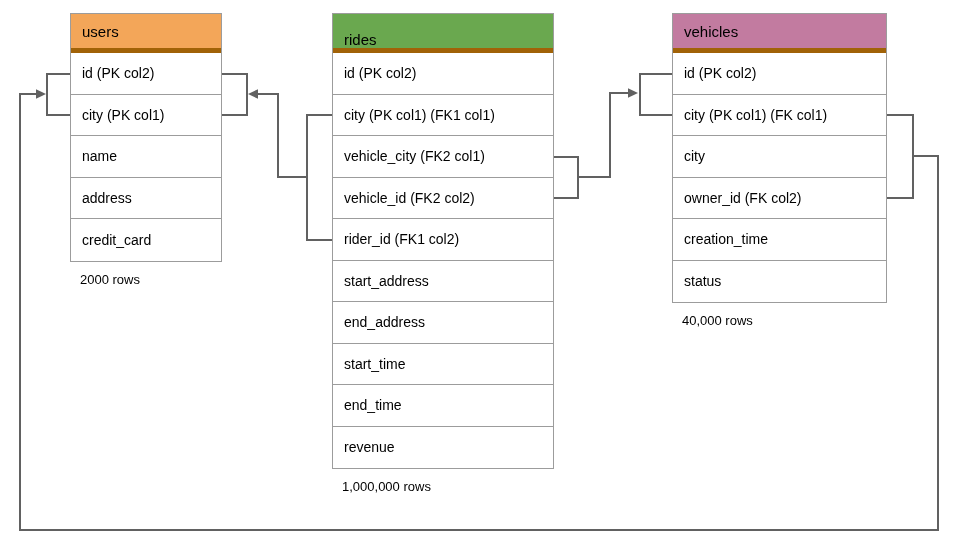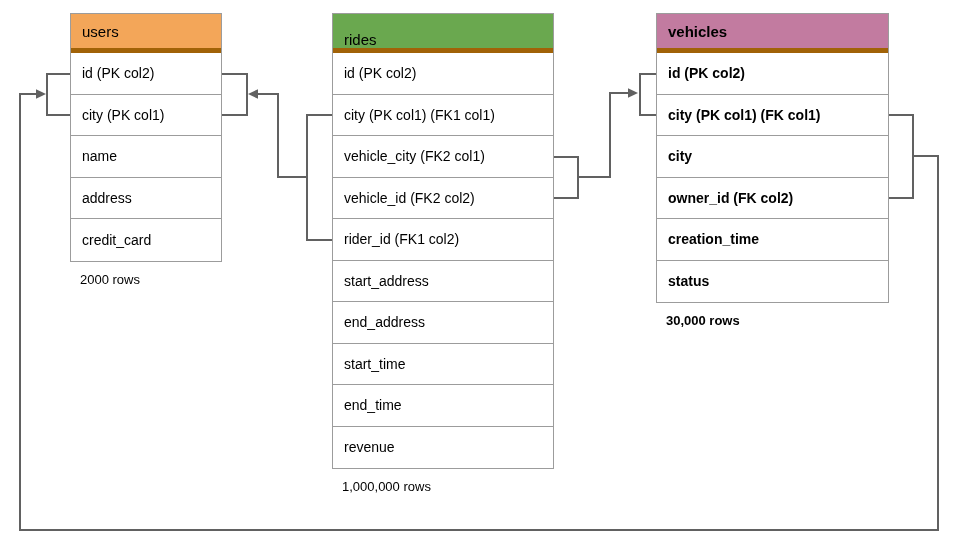--- a/index.html
+++ b/index.html
@@ -14,21 +14,21 @@
   }
   .connector-layer {
     position: absolute;
     left: 0; top: 0;
     width: 960px; height: 540px;
     pointer-events: none;
   }
   .db-table { position: absolute; }
   .t-users    { left: 70px;  top: 13px; width: 152px; }
   .t-rides    { left: 332px; top: 13px; width: 222px; }
-  .t-vehicles { left: 656px; top: 13px; width: 233px; font-weight: bold; }
+  .t-vehicles { left: 672px; top: 13px; width: 215px; }
   .tbl-box {
     border: 1px solid #9c9c9c;
     background: #ffffff;
   }
   .tbl-header {
     height: 39px;
     display: flex;
     align-items: center;
     padding: 0 11px;
     font-size: 15px;
@@ -171,16 +171,16 @@
       <div class="tbl-row">
           <span>owner_id (FK col2)</span>
         </div>
       <div class="tbl-row">
           <span>creation_time</span>
         </div>
       <div class="tbl-row">
           <span>status</span>
         </div>
     </div>
-    <div class="tbl-footer">30,000 rows</div>
+    <div class="tbl-footer">40,000 rows</div>
   </div>
 
 </div>
 
 </body></html>

